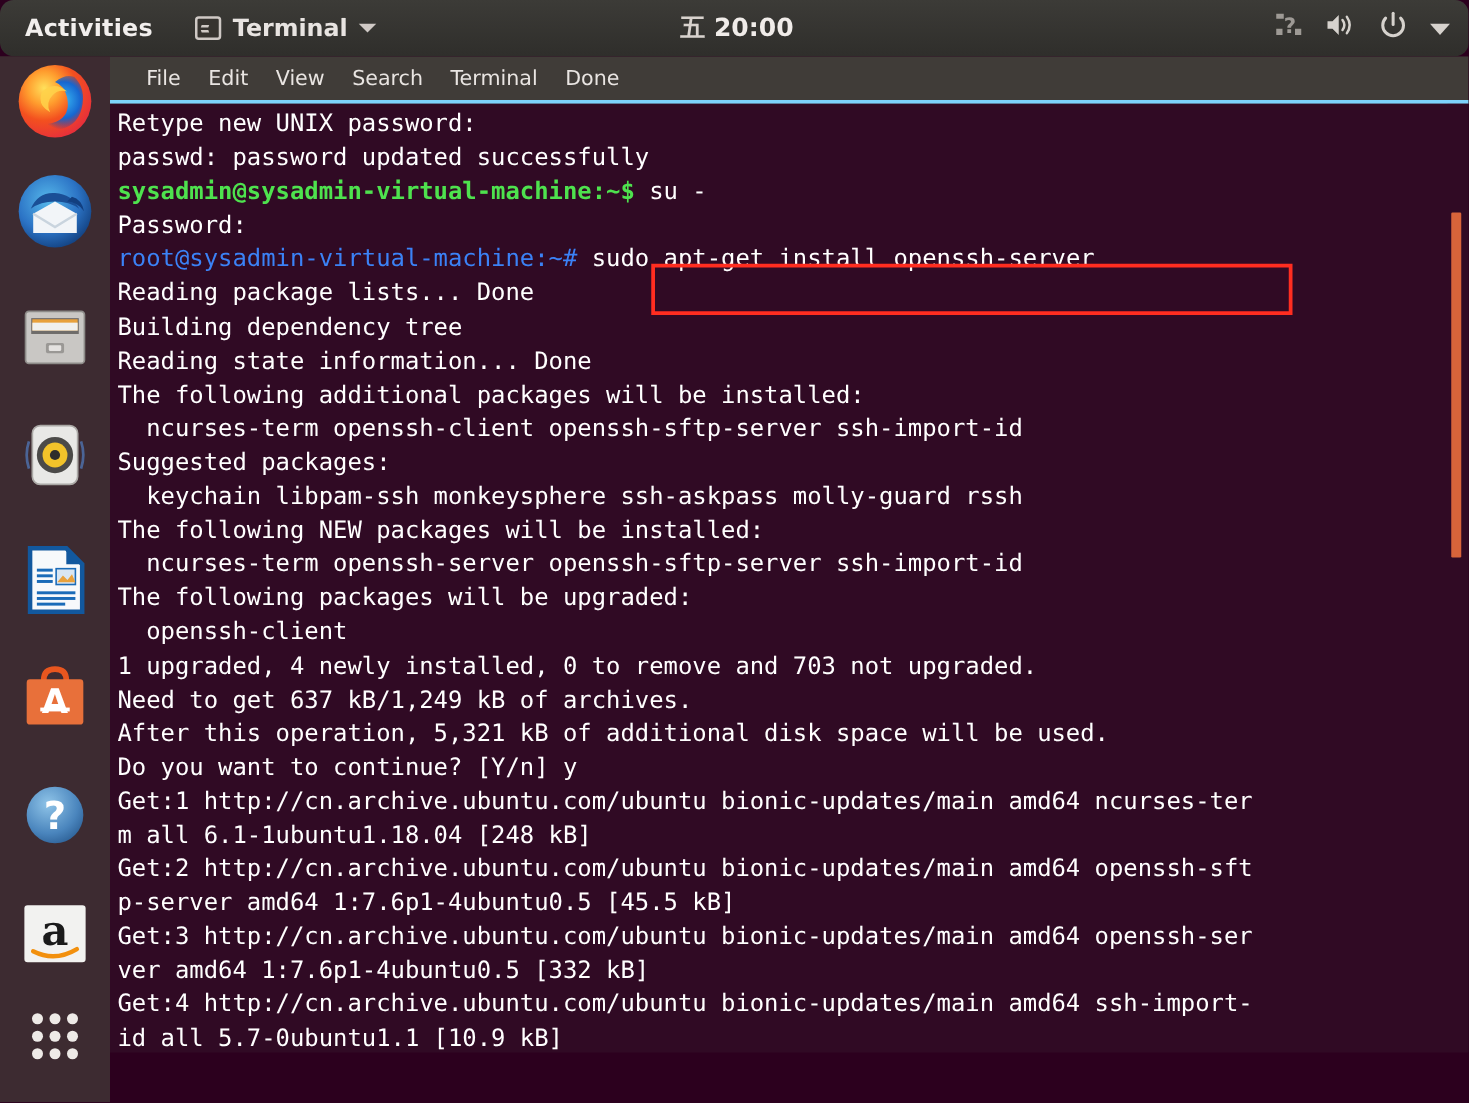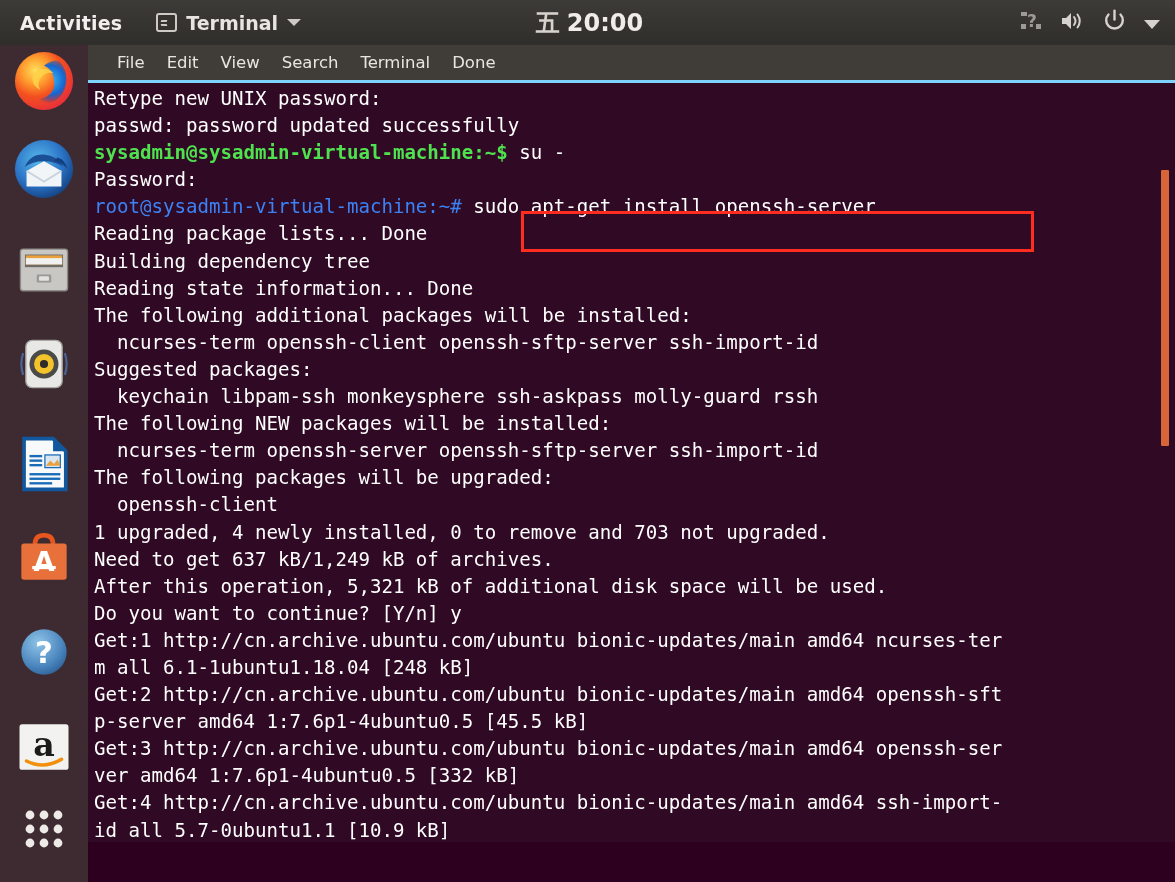--- a/index.html
+++ b/index.html
@@ -31,20 +31,21 @@
     width: 1175px;
     height: 45px;
     background: linear-gradient(to bottom, #3c3b37 0%, #2f2e2b 100%);
     display: flex;
     align-items: center;
     color: #e8e4e1;
     font-size: 19px;
     font-weight: bold;
     font-family: "DejaVu Sans", sans-serif;
     z-index: 30;
+    border-radius: 11px;
   }
   #activities {
     margin-left: 12px;
     padding: 2px 8px;
     color: #f2efed;
     letter-spacing: .2px;
     white-space: nowrap;
   }
   .topbar-app {
     display: flex;
@@ -81,21 +82,21 @@
     width: 0; height: 0;
     border-left: 7px solid transparent;
     border-right: 7px solid transparent;
     border-top: 7px solid #cfc9c5;
   }
   #clock {
     position: absolute;
     left: 4px; right: 0;
     text-align: center;
     pointer-events: none;
-    font-size: 24px;
+    font-size: 20px;
     font-weight: bold;
     color: #f0ece9;
   }
   #clock .day { color: #d8d2cd; margin-right: 7px; }
   #tray {
     position: absolute;
     right: 14px;
     display: flex;
     align-items: center;
     gap: 17px;

